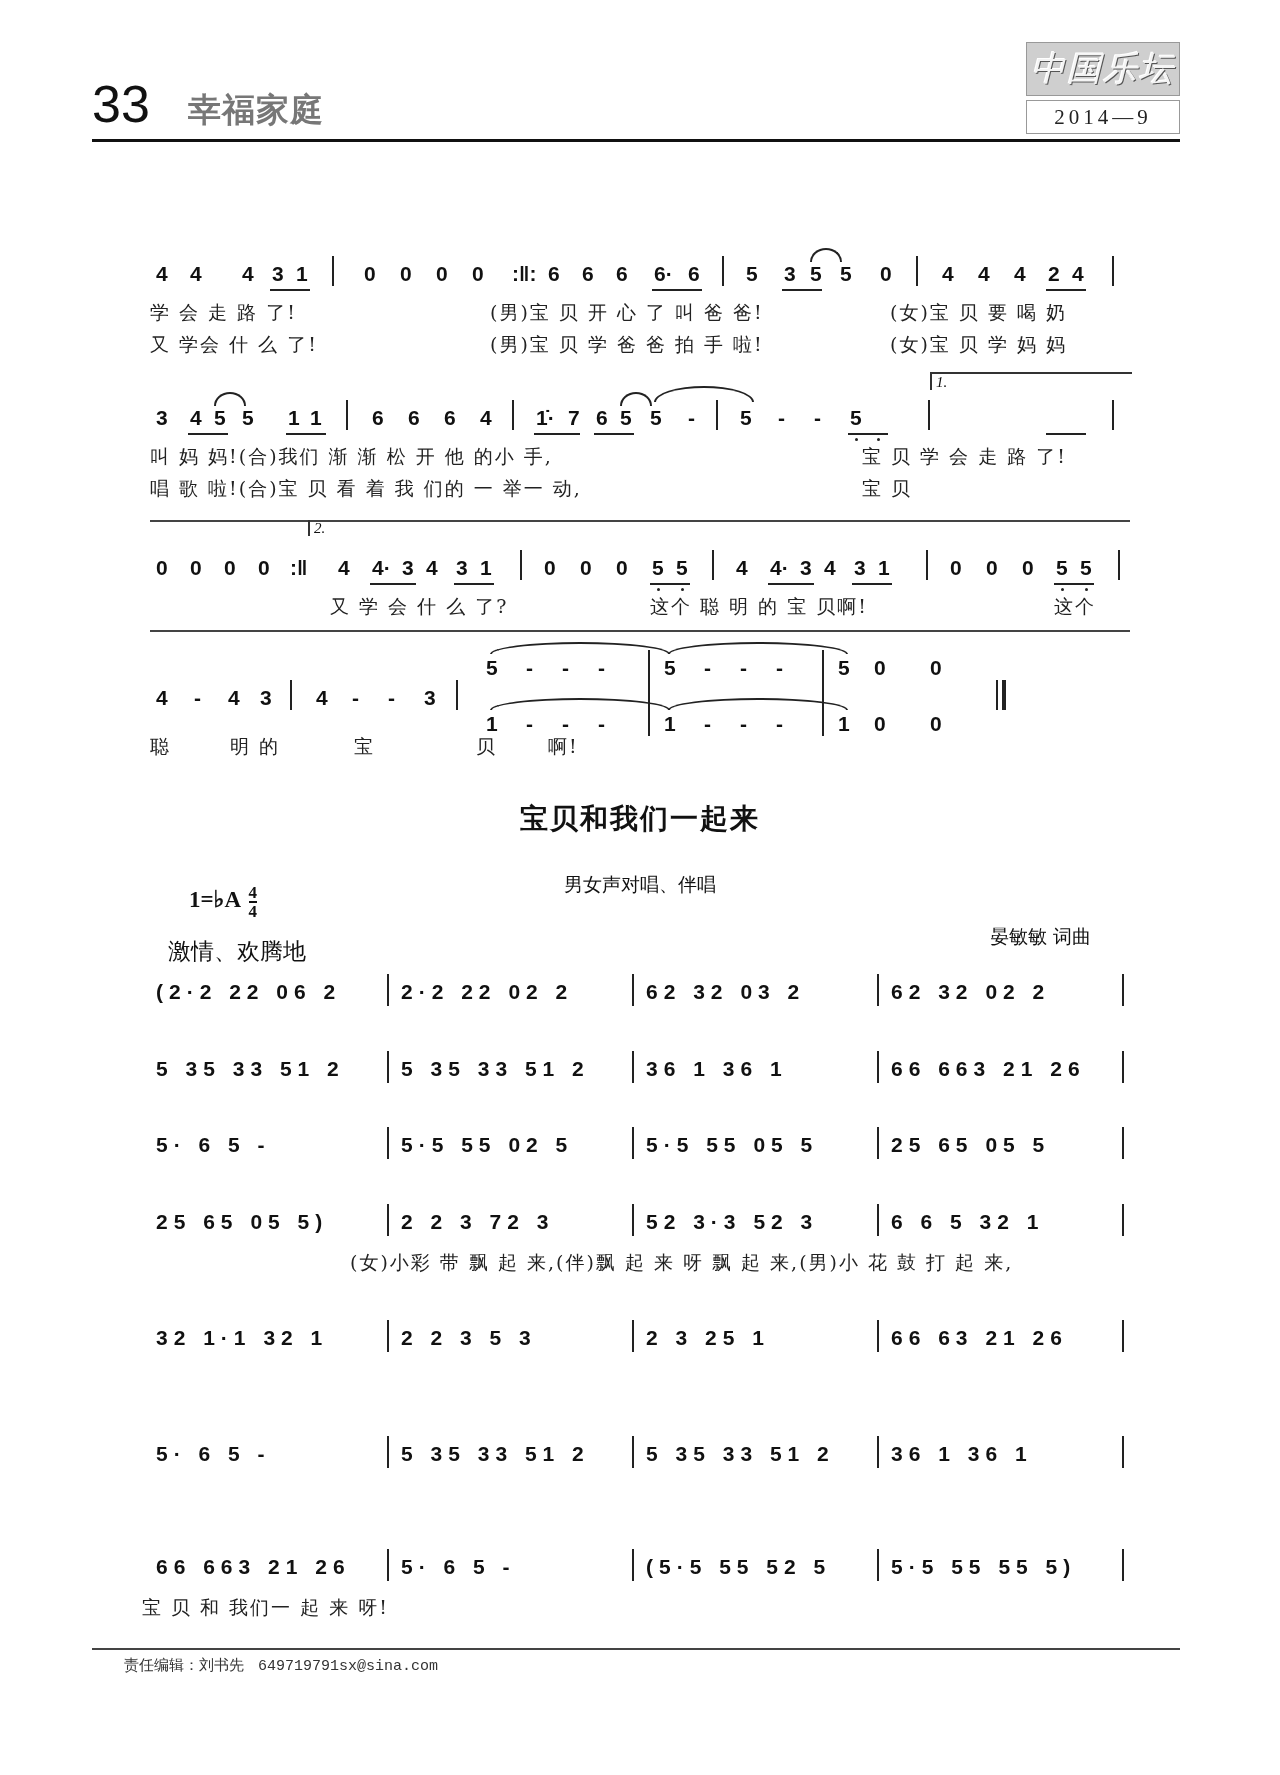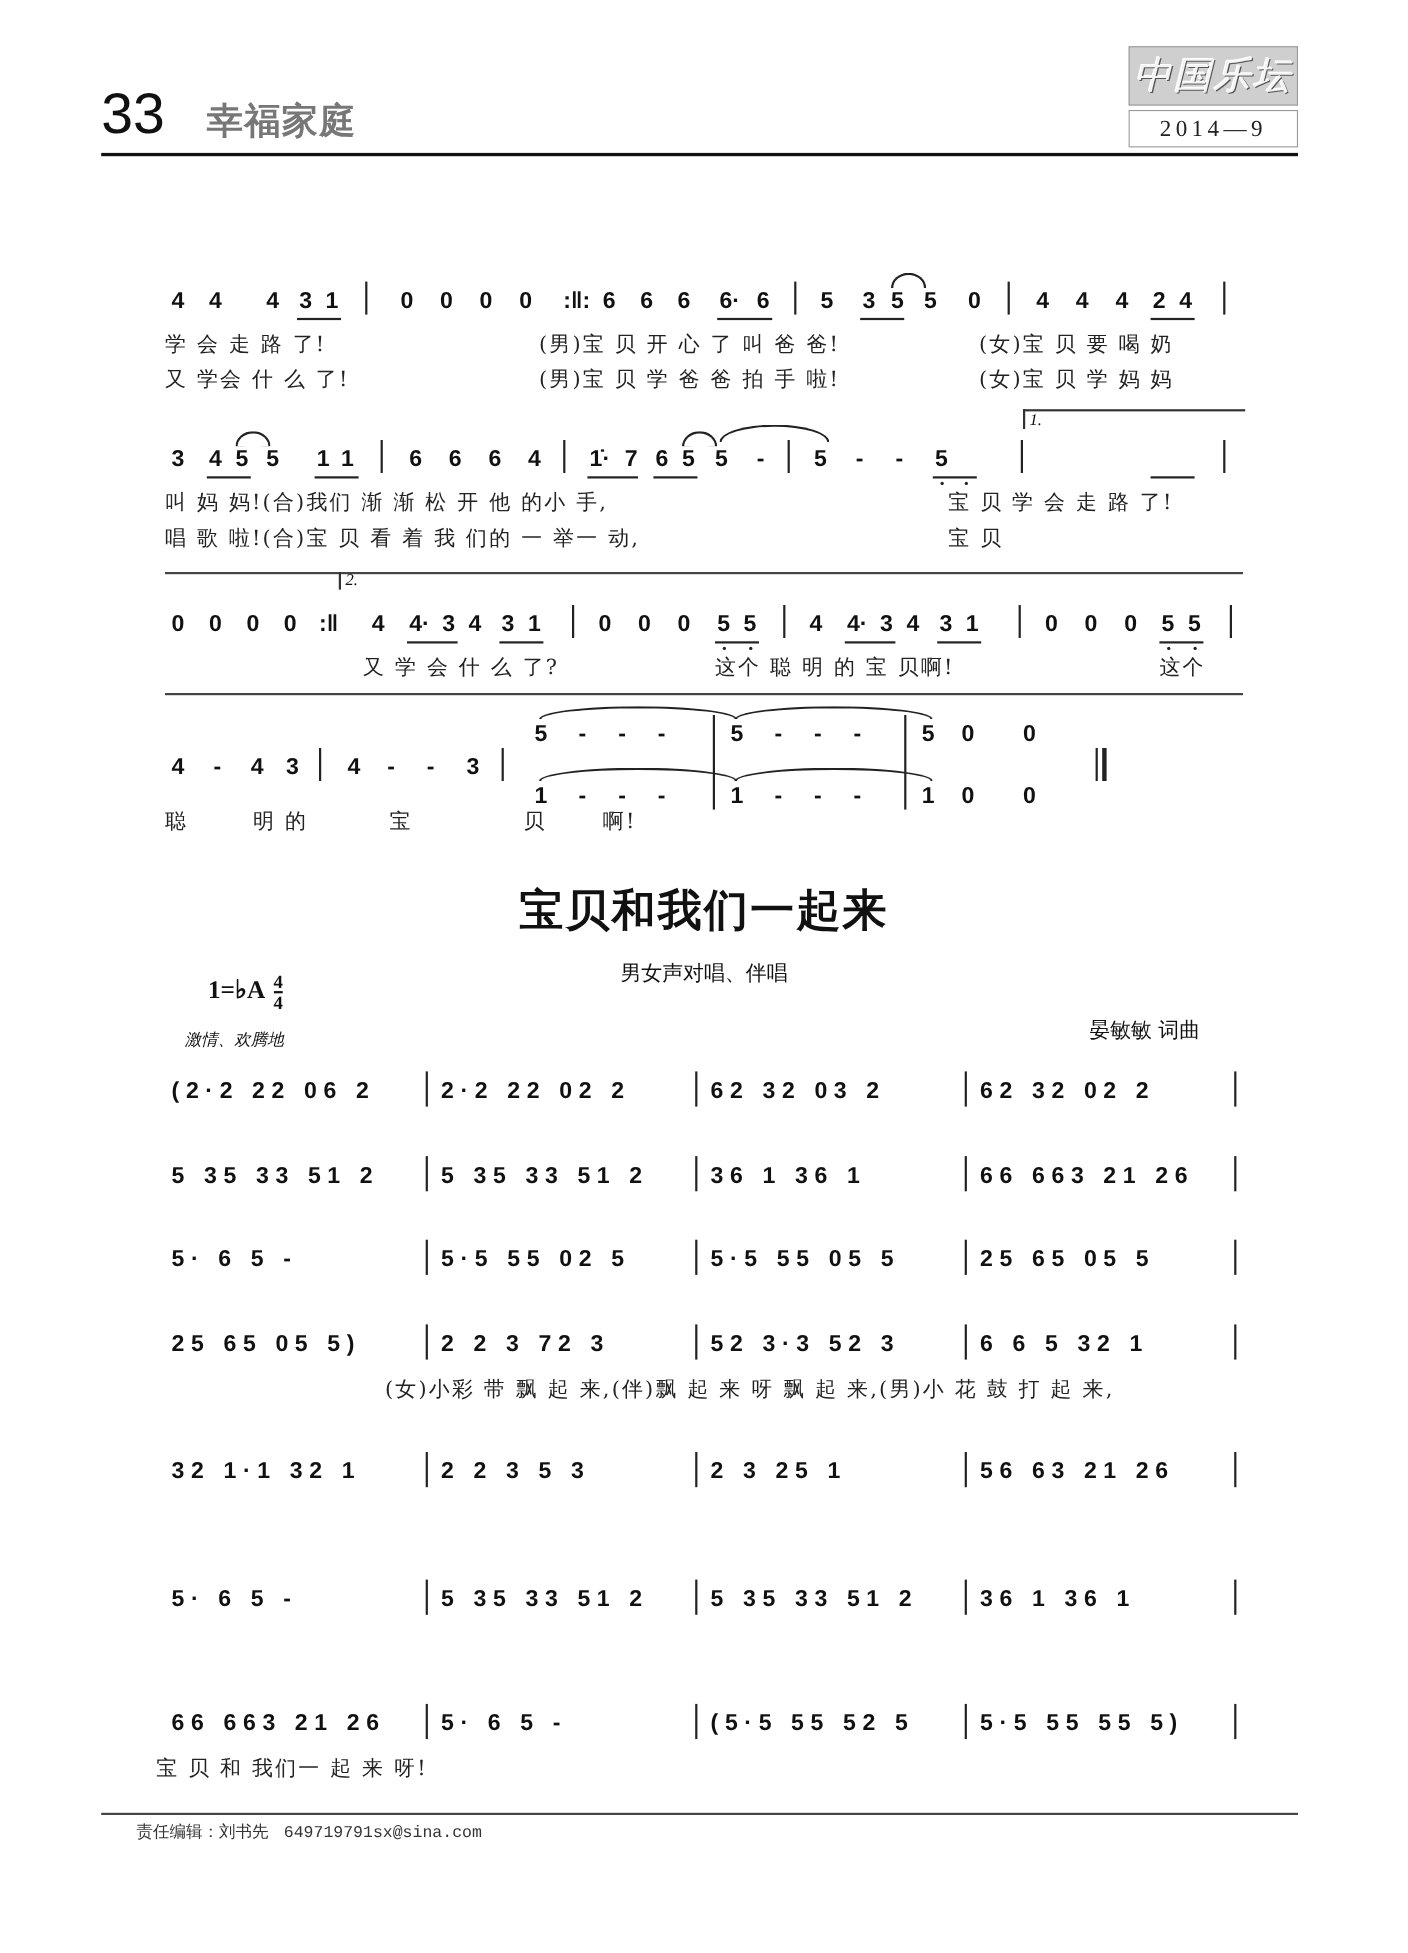--- a/index.html
+++ b/index.html
@@ -17,27 +17,27 @@
   .n{position:absolute;top:0;}
   .bar{position:absolute;width:2px;background:#222;}
   .lyr{position:absolute;white-space:nowrap;font-family:"DejaVu Serif",serif;font-size:19px;letter-spacing:2px;color:#222;}
   .uline{position:absolute;height:2px;background:#222;}
   .dot-below{position:absolute;width:3px;height:3px;border-radius:50%;background:#222;}
   .tie{position:absolute;border:2px solid #222;border-bottom:none;border-radius:50% 50% 0 0/100% 100% 0 0;}
   .volta{position:absolute;border-top:2px solid #333;border-left:2px solid #333;height:16px;}
   .volta span{position:absolute;left:4px;top:0;font-family:"Liberation Serif",serif;font-style:italic;font-size:15px;}
   .sys-rule{position:absolute;height:2px;background:#444;}
   
-  .song-title{left:0;width:1280px;top:800px;text-align:center;font-size:40px;font-weight:bold;letter-spacing:2px;font-family:"DejaVu Serif",serif;}
+  .song-title{left:0;width:1280px;top:800px;text-align:center;font-size:28px;font-weight:bold;letter-spacing:2px;font-family:"DejaVu Serif",serif;}
   .song-sub{left:0;width:1280px;top:872px;text-align:center;font-size:19px;font-family:"DejaVu Serif",serif;}
   .key{left:168px;top:884px;font-family:"Liberation Serif",serif;font-size:23px;font-weight:bold;margin-left:21px;}
   .key .frac{display:inline-block;vertical-align:middle;text-align:center;font-size:17px;line-height:17px;margin-left:3px;}
   .key .frac span{display:block;}
   .key .frac .line{height:2px;background:#111;}
-  .tempo{left:168px;top:936px;font-size:15px;font-style:italic;}
+  .tempo{left:168px;top:936px;font-size:23px;}
   .author{left:990px;top:924px;font-size:19px;font-family:"DejaVu Serif",serif;}
   
   .footer-rule{left:92px;top:1648px;width:1088px;height:2px;background:#444;}
   .footer-text{left:124px;top:1656px;font-size:15px;color:#333;font-family:"DejaVu Serif",serif;}
   .footer-text .mail{font-family:"Liberation Mono",monospace;margin-left:14px;}
 </style>
 </head>
 <body>
 
 <div class="abs page-num">33</div>
@@ -305,21 +305,21 @@
       <div class="bar" style="left: 972px; top: -6px; height: 32px;"></div>
       <div class="lyr" style="left: 200px; top: 40px;">(女)小彩 带 飘 起 来,(伴)飘 起 来  呀 飘 起 来,(男)小 花  鼓 打 起 来,</div>
     </div>
     <div class="abs sys" style="top: 1326px; height: 70px;">
       <div class="notes" style="left: 6px; letter-spacing: 6px;">32 1·1 32 1</div>
       <div class="bar" style="left: 237px; top: -6px; height: 32px;"></div>
       <div class="notes" style="left: 251px; letter-spacing: 6px;">2 2 3 5 3</div>
       <div class="bar" style="left: 482px; top: -6px; height: 32px;"></div>
       <div class="notes" style="left: 496px; letter-spacing: 6px;">2 3 25 1</div>
       <div class="bar" style="left: 727px; top: -6px; height: 32px;"></div>
-      <div class="notes" style="left: 741px; letter-spacing: 6px;">56 63 21 26</div>
+      <div class="notes" style="left: 741px; letter-spacing: 6px;">66 63 21 26</div>
       <div class="bar" style="left: 972px; top: -6px; height: 32px;"></div>
     </div>
     <div class="abs sys" style="top: 1442px; height: 70px;">
       <div class="notes" style="left: 6px; letter-spacing: 6px;">5· 6 5 -</div>
       <div class="bar" style="left: 237px; top: -6px; height: 32px;"></div>
       <div class="notes" style="left: 251px; letter-spacing: 6px;">5 35 33 51 2</div>
       <div class="bar" style="left: 482px; top: -6px; height: 32px;"></div>
       <div class="notes" style="left: 496px; letter-spacing: 6px;">5 35 33 51 2</div>
       <div class="bar" style="left: 727px; top: -6px; height: 32px;"></div>
       <div class="notes" style="left: 741px; letter-spacing: 6px;">36 1 36 1</div>

